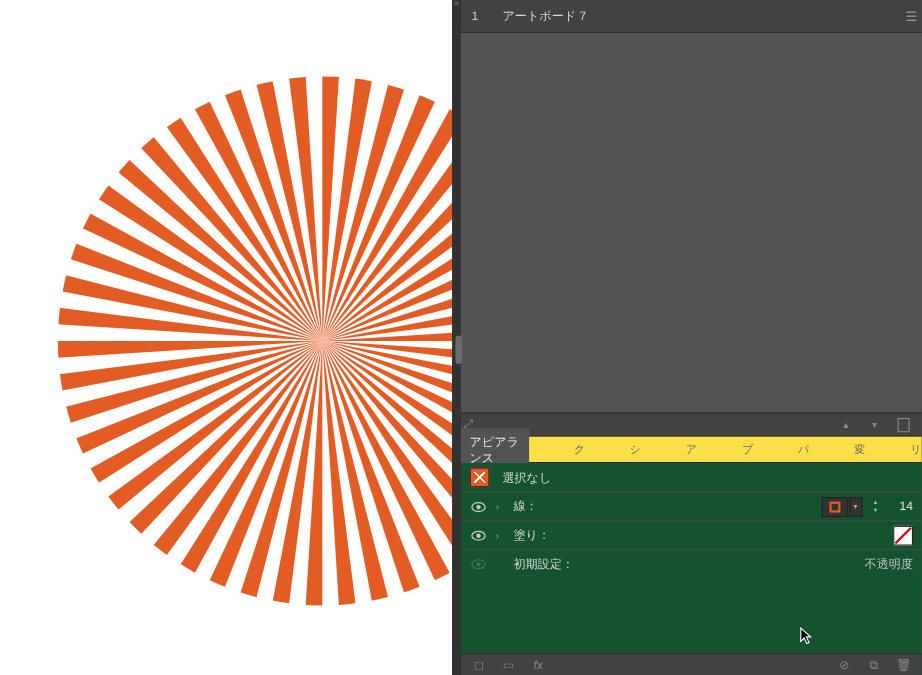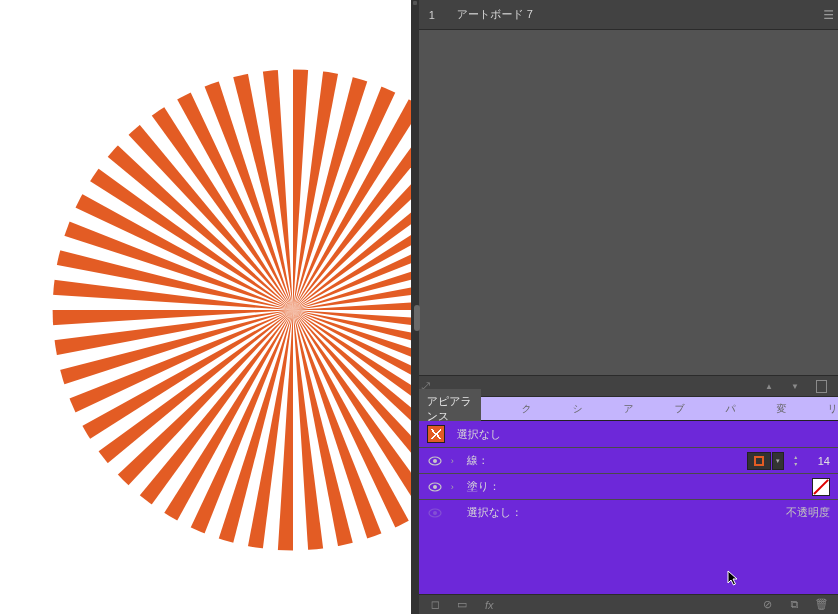--- a/index.html
+++ b/index.html
@@ -102,21 +102,21 @@
   .arrow-up::before { content: "▲"; font-size: 8px; }
   .arrow-down::before { content: "▼"; font-size: 8px; }
   .expand-icon::before { content: "⤢"; font-size: 11px; }
   .sheet-icon {
     width: 11px; height: 13px;
     border: 1px solid #8a8a8a;
     position: relative;
   }
   .tabs-row {
     height: 24px;
-    background: #c4b5fd;
+    background: #fde047;
     display: flex;
     align-items: center;
     border-bottom: 1px solid #222;
     gap: 40px;
   }
   .tab {
     padding: 5px 8px 4px;
     color: #888;
     font-size: 11px;
     cursor: pointer;
@@ -125,21 +125,21 @@
     background: #535353;
     color: #e8e8e8;
   }
   .tab-mini {
     width: 16px;
     text-align: center;
     color: #666;
     font-size: 10px;
   }
   .appearance-body {
-    background: #6d28d9;
+    background: #14532d;
     flex: 1;
     position: relative;
   }
   .app-top {
     display: flex;
     align-items: center;
     height: 26px;
     padding: 0 8px;
   }
   .swatch-big {
@@ -408,21 +408,21 @@
     </div>
 
     <div class="app-row">
       <span class="eye off">
         <svg width="14" height="10" viewBox="0 0 14 10">
             <ellipse cx="7" cy="5" rx="6" ry="4" fill="none" stroke="#c8c8c8" stroke-width="1.2"></ellipse>
             <circle cx="7" cy="5" r="2" fill="#c8c8c8"></circle>
           </svg>
       </span>
       <span class="chev" style="visibility:hidden">›</span>
-      <span class="row-label">選択なし：</span>
+      <span class="row-label">初期設定：</span>
       <span class="row-spacer"></span>
       <span class="row-label" style="color:#c0c0c0">不透明度</span>
     </div>
 
     <div class="bottom-bar">
       <span class="bb-icon">◻</span>
       <span class="bb-icon">▭</span>
       <span class="bb-icon">
           <i style="">fx</i>
         </span>

